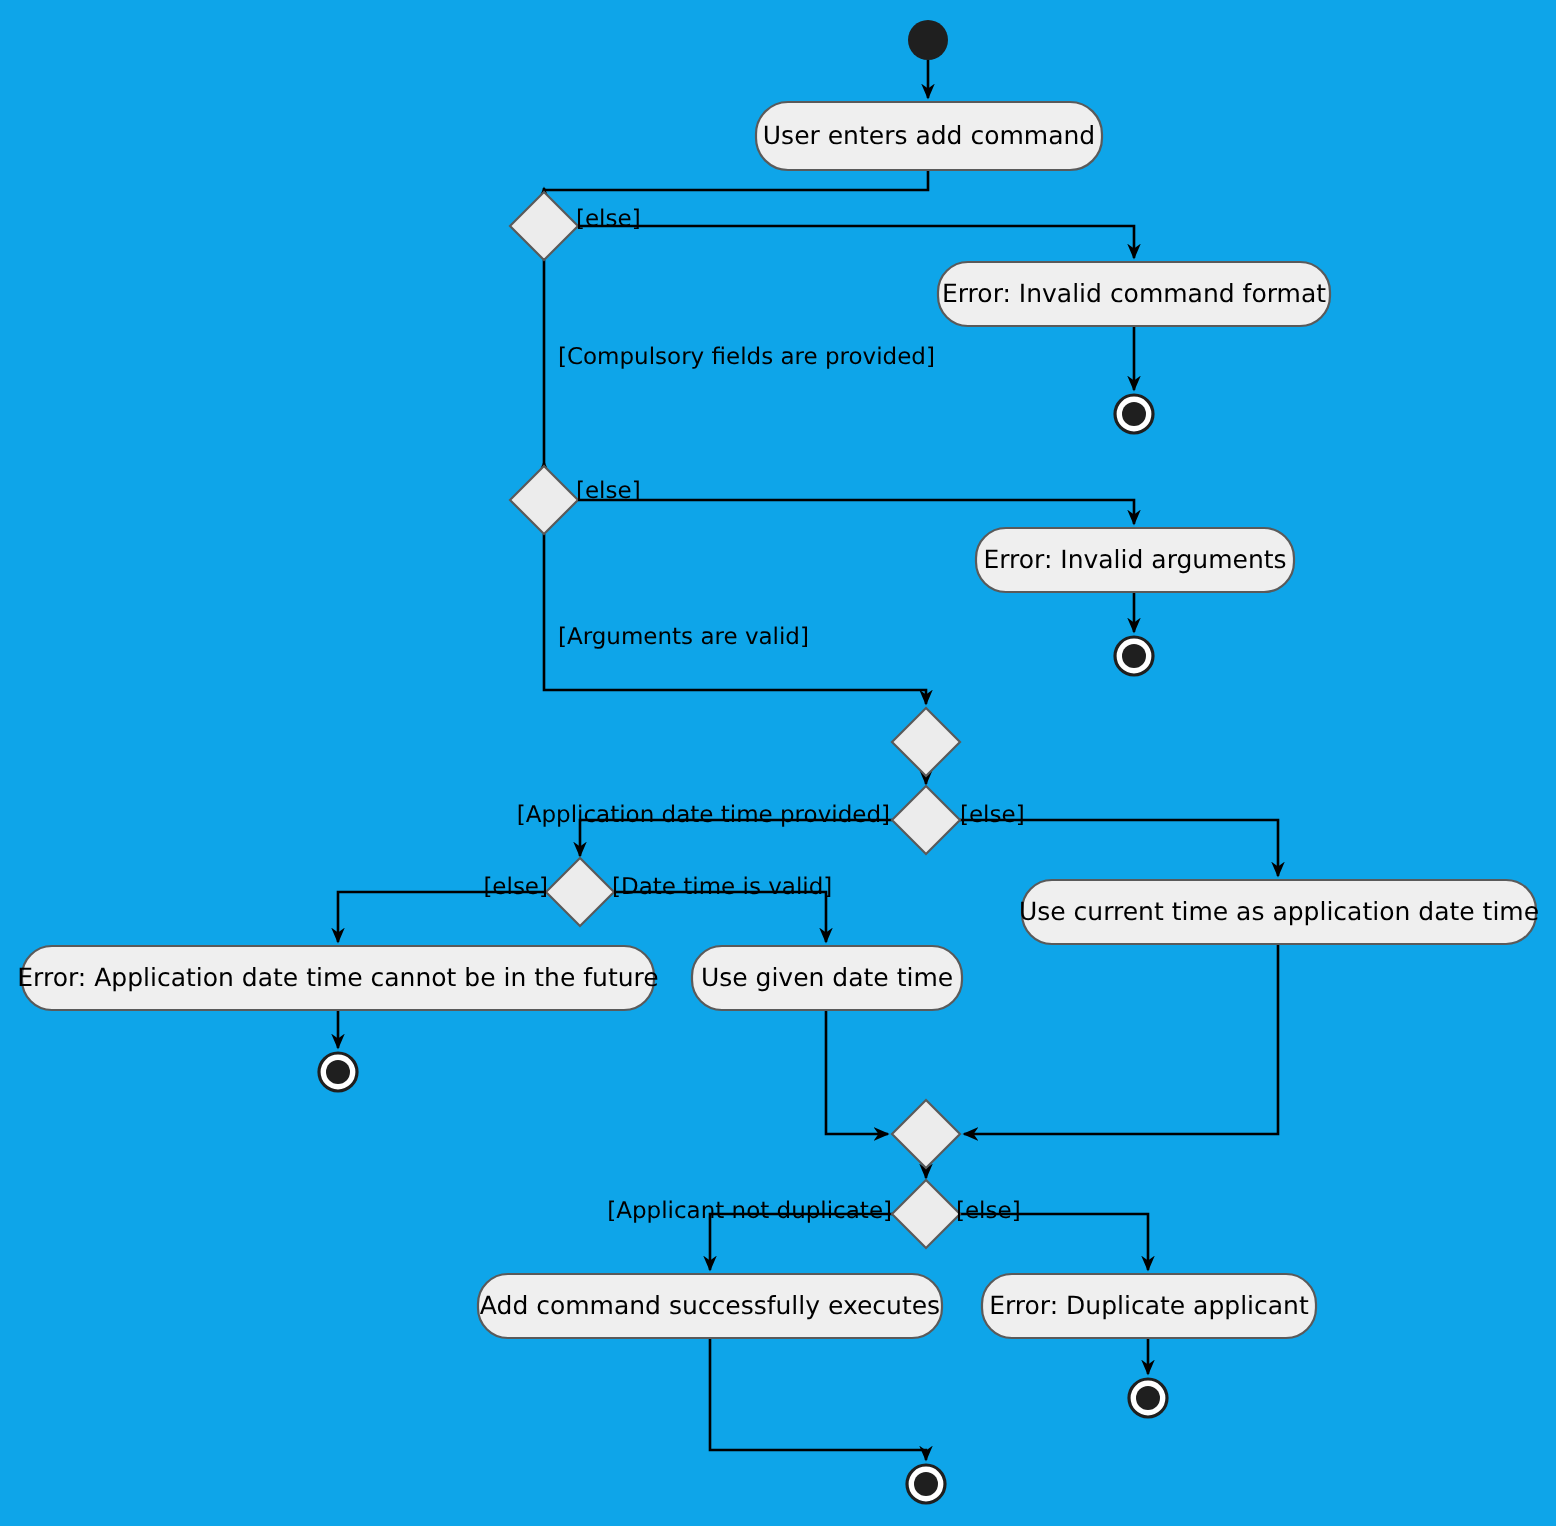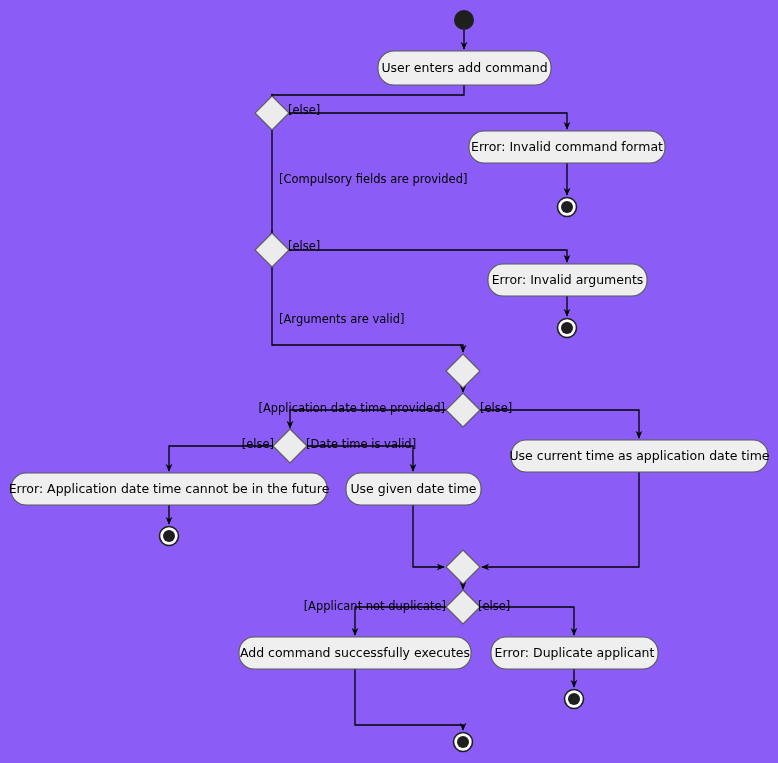--- a/index.html
+++ b/index.html
@@ -10,21 +10,21 @@
   body {
     width: 778px;
     height: 763px;
     font-family: "DejaVu Sans", sans-serif;
     overflow: hidden;
   }
   #diagram-root {
     position: relative;
     width: 778px;
     height: 763px;
-    background: #8b5cf6;
+    background: #0ea5e9;
   }
   svg#activity-diagram {
     display: block;
     width: 778px;
     height: 763px;
   }
   .edge {
     stroke: #000000;
     stroke-width: 1.3;
     fill: none;

